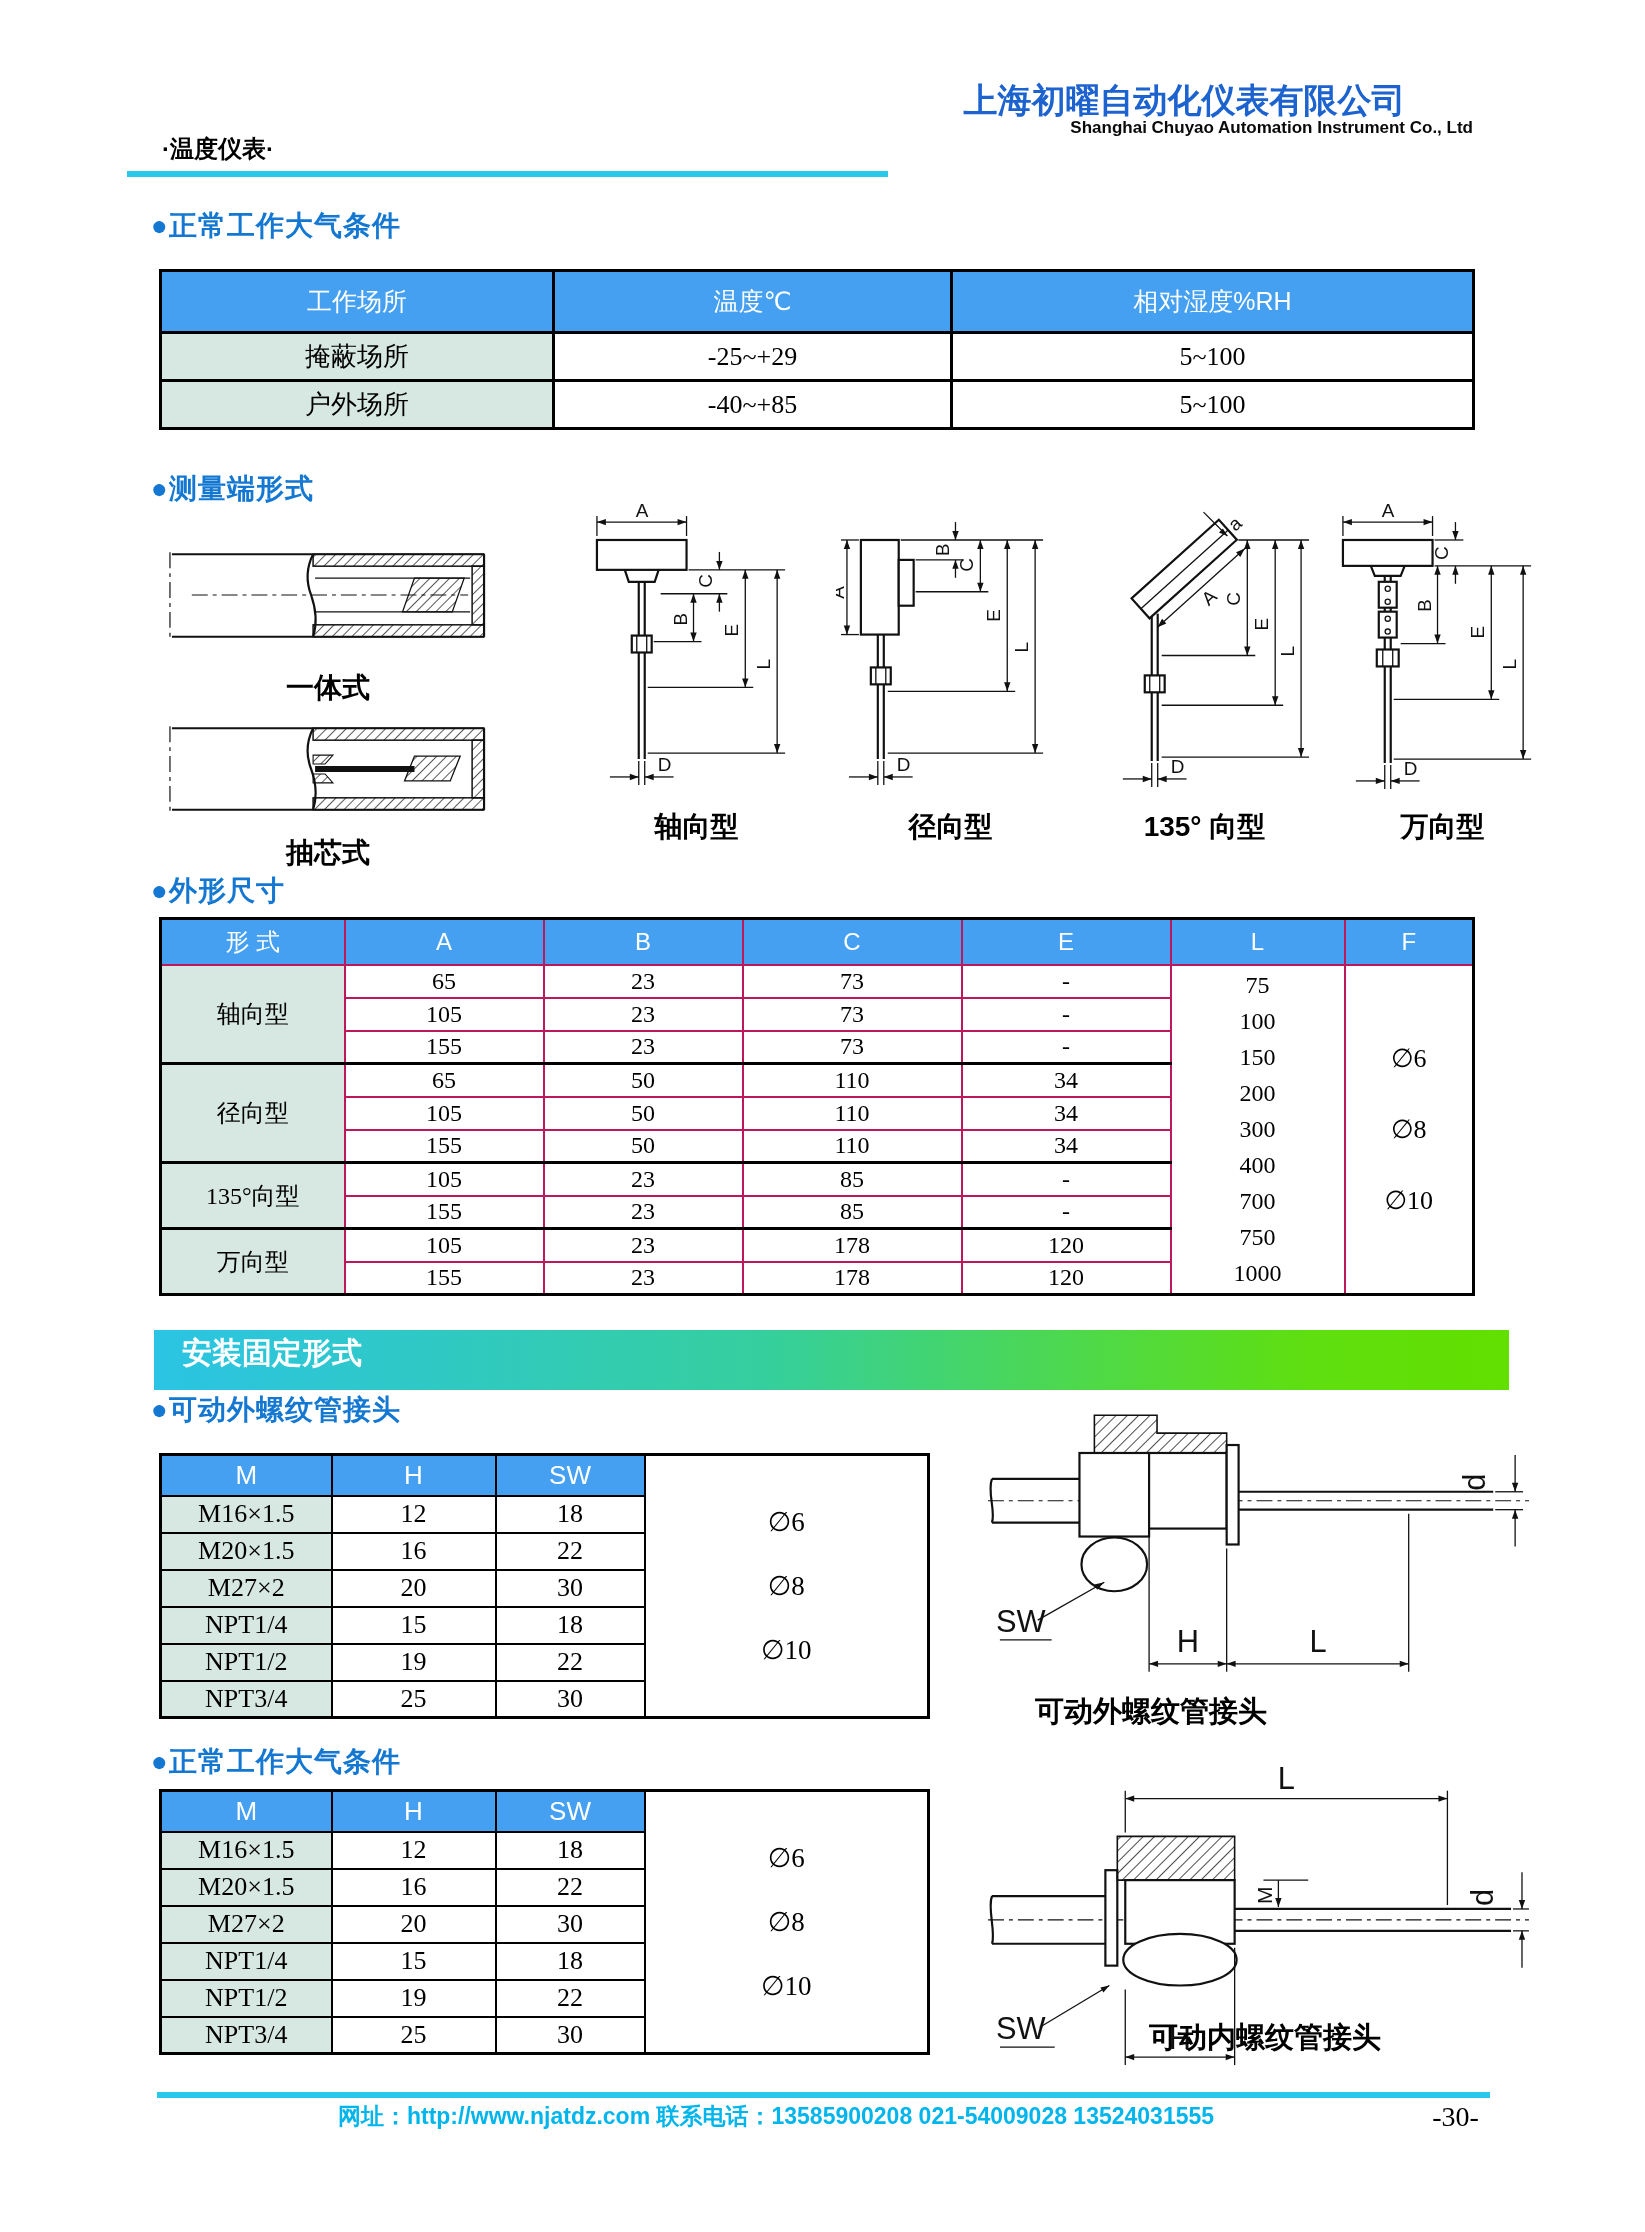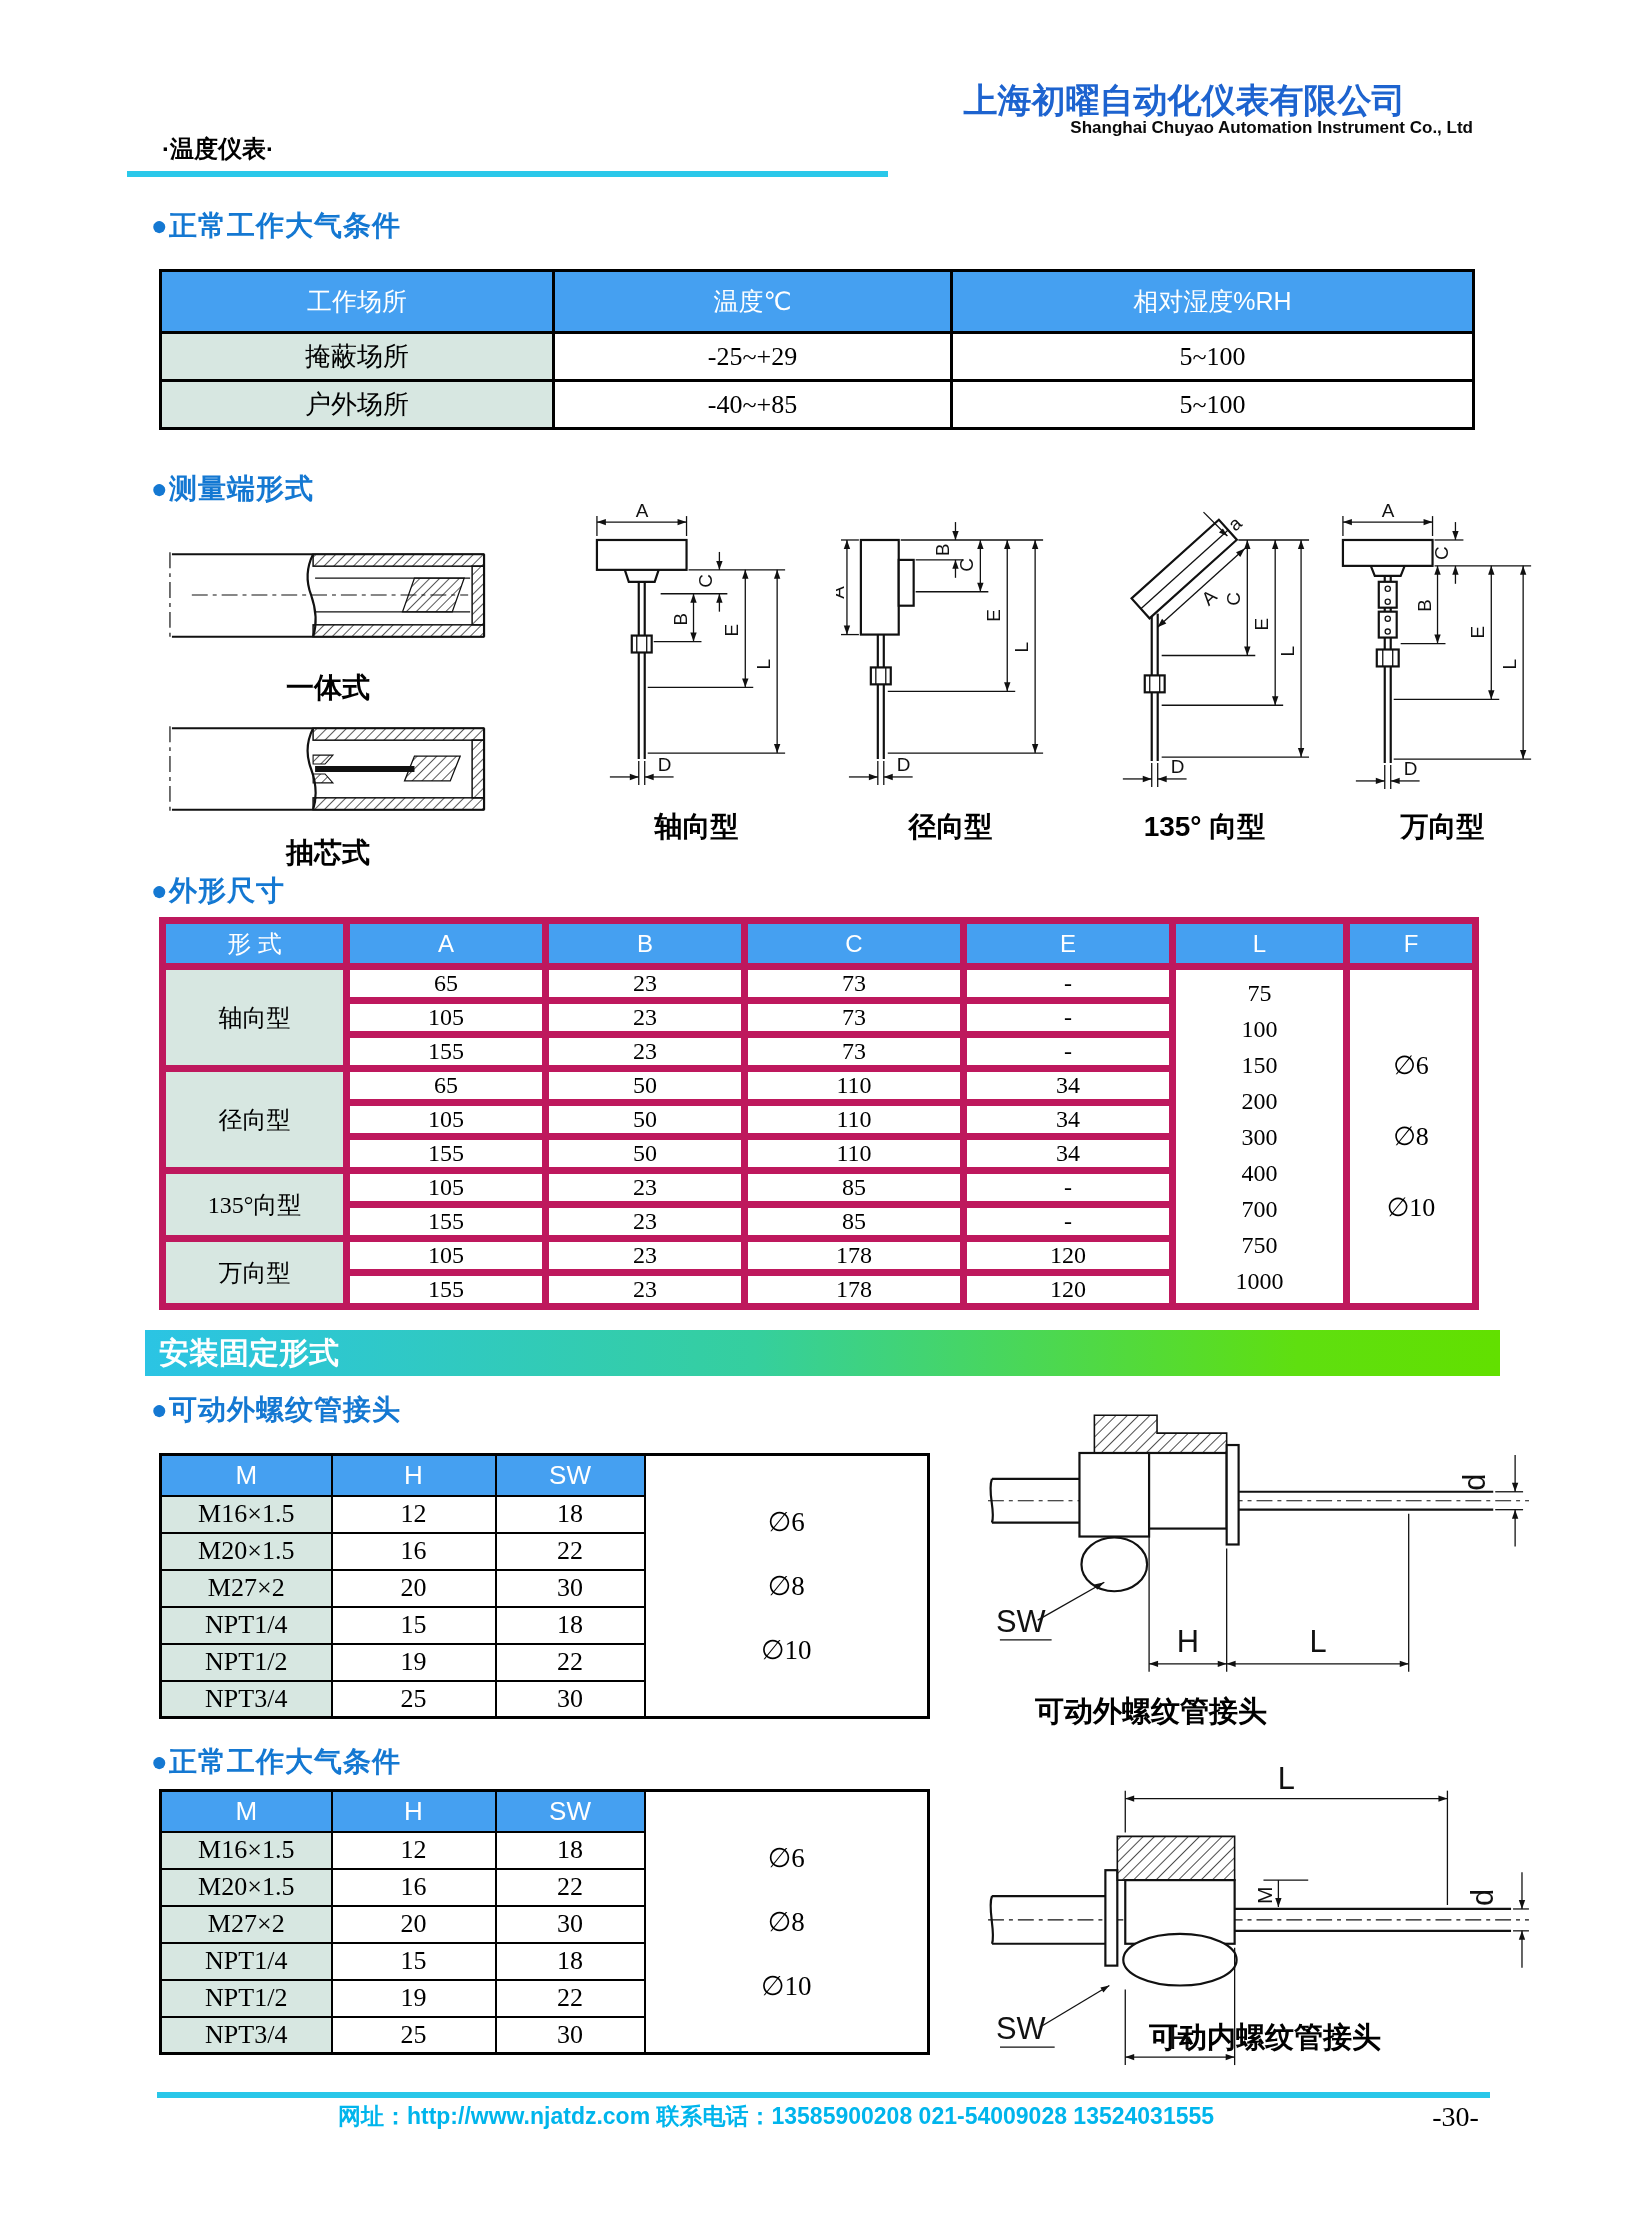--- a/index.html
+++ b/index.html
@@ -11,39 +11,39 @@
   table{border-collapse:collapse;table-layout:fixed;background:#fff}
   th,td{text-align:center;vertical-align:middle;overflow:hidden}
   .serif{font-family:"Liberation Serif","DejaVu Serif",serif}
   
   .t1{border:3px solid #000}
   .t1 th,.t1 td{border:3px solid #000}
   .t1 th{background:#45a0f1;color:#fff;font-size:25px;font-weight:normal;height:62px}
   .t1 td{font-family:"Liberation Serif","DejaVu Serif",serif;font-size:26px;height:48px}
   
   .t2{border:3px solid #000}
-  .t2 th,.t2 td{border:7px solid #be185d}
+  .t2 th,.t2 td{border:2px solid #be185d}
   .t2 th{background:#45a0f1;color:#fff;font-size:24px;font-weight:normal;height:46px}
   .t2 td{font-family:"Liberation Serif","DejaVu Serif",serif;font-size:24px;height:33px}
   .t2 .gb{border-bottom:3px solid #000}
   .rl{background:#d7e7e1}
   .lstack div{line-height:36px;font-size:24px}
   .fstack{display:flex;flex-direction:column;gap:40px;align-items:center;font-size:26px}
   
   .t3{border:3px solid #000}
   .t3 th,.t3 td{border:2px solid #000}
   .t3 th{background:#45a0f1;color:#fff;font-size:26px;font-weight:normal;height:41px}
   .t3 td{font-family:"Liberation Serif","DejaVu Serif",serif;font-size:26px;height:37px}
   .dstack{display:flex;flex-direction:column;gap:32px;align-items:center;font-size:27px;
           font-family:"Liberation Serif","DejaVu Serif",serif}
   .type-label{position:absolute;text-align:center;font-weight:bold;font-size:28px}
   .cap{position:absolute;text-align:left;font-weight:bold;font-size:29px}
-  .banner{position:absolute;left:145px;top:1330px;width:1355px;height:46px;
+  .banner{position:absolute;left:154px;top:1330px;width:1355px;height:60px;
           background:linear-gradient(90deg,#2bc4e4 0%,#35cf9e 45%,#5fdf10 85%,#62e000 100%);
-          color:#fff;font-weight:bold;font-size:30px;line-height:46px;padding-left:14px}
+          color:#fff;font-weight:bold;font-size:30px;line-height:46px;padding-left:28px}
   .footer-line{position:absolute;left:157px;top:2092px;width:1333px;height:6px;background:#29c7e9}
   .footer-text{position:absolute;left:159px;top:2101px;width:1234px;text-align:center;
                font-size:23px;font-weight:bold;color:#00b5ec}
   .page-num{position:absolute;left:1401px;top:2101px;width:109px;text-align:center;
             font-size:28px;font-family:"Liberation Serif","DejaVu Serif",serif}
   .brand-cn{position:absolute;left:896px;top:78px;width:577px;text-align:center;
             font-weight:bold;font-size:34px;color:#1d63cf}
   .brand-en{position:absolute;left:896px;top:118px;width:577px;text-align:right;
             font-weight:bold;font-size:17px;color:#0a0a0a}
   .crumb{position:absolute;left:162px;top:133px;font-weight:bold;font-size:24px}

